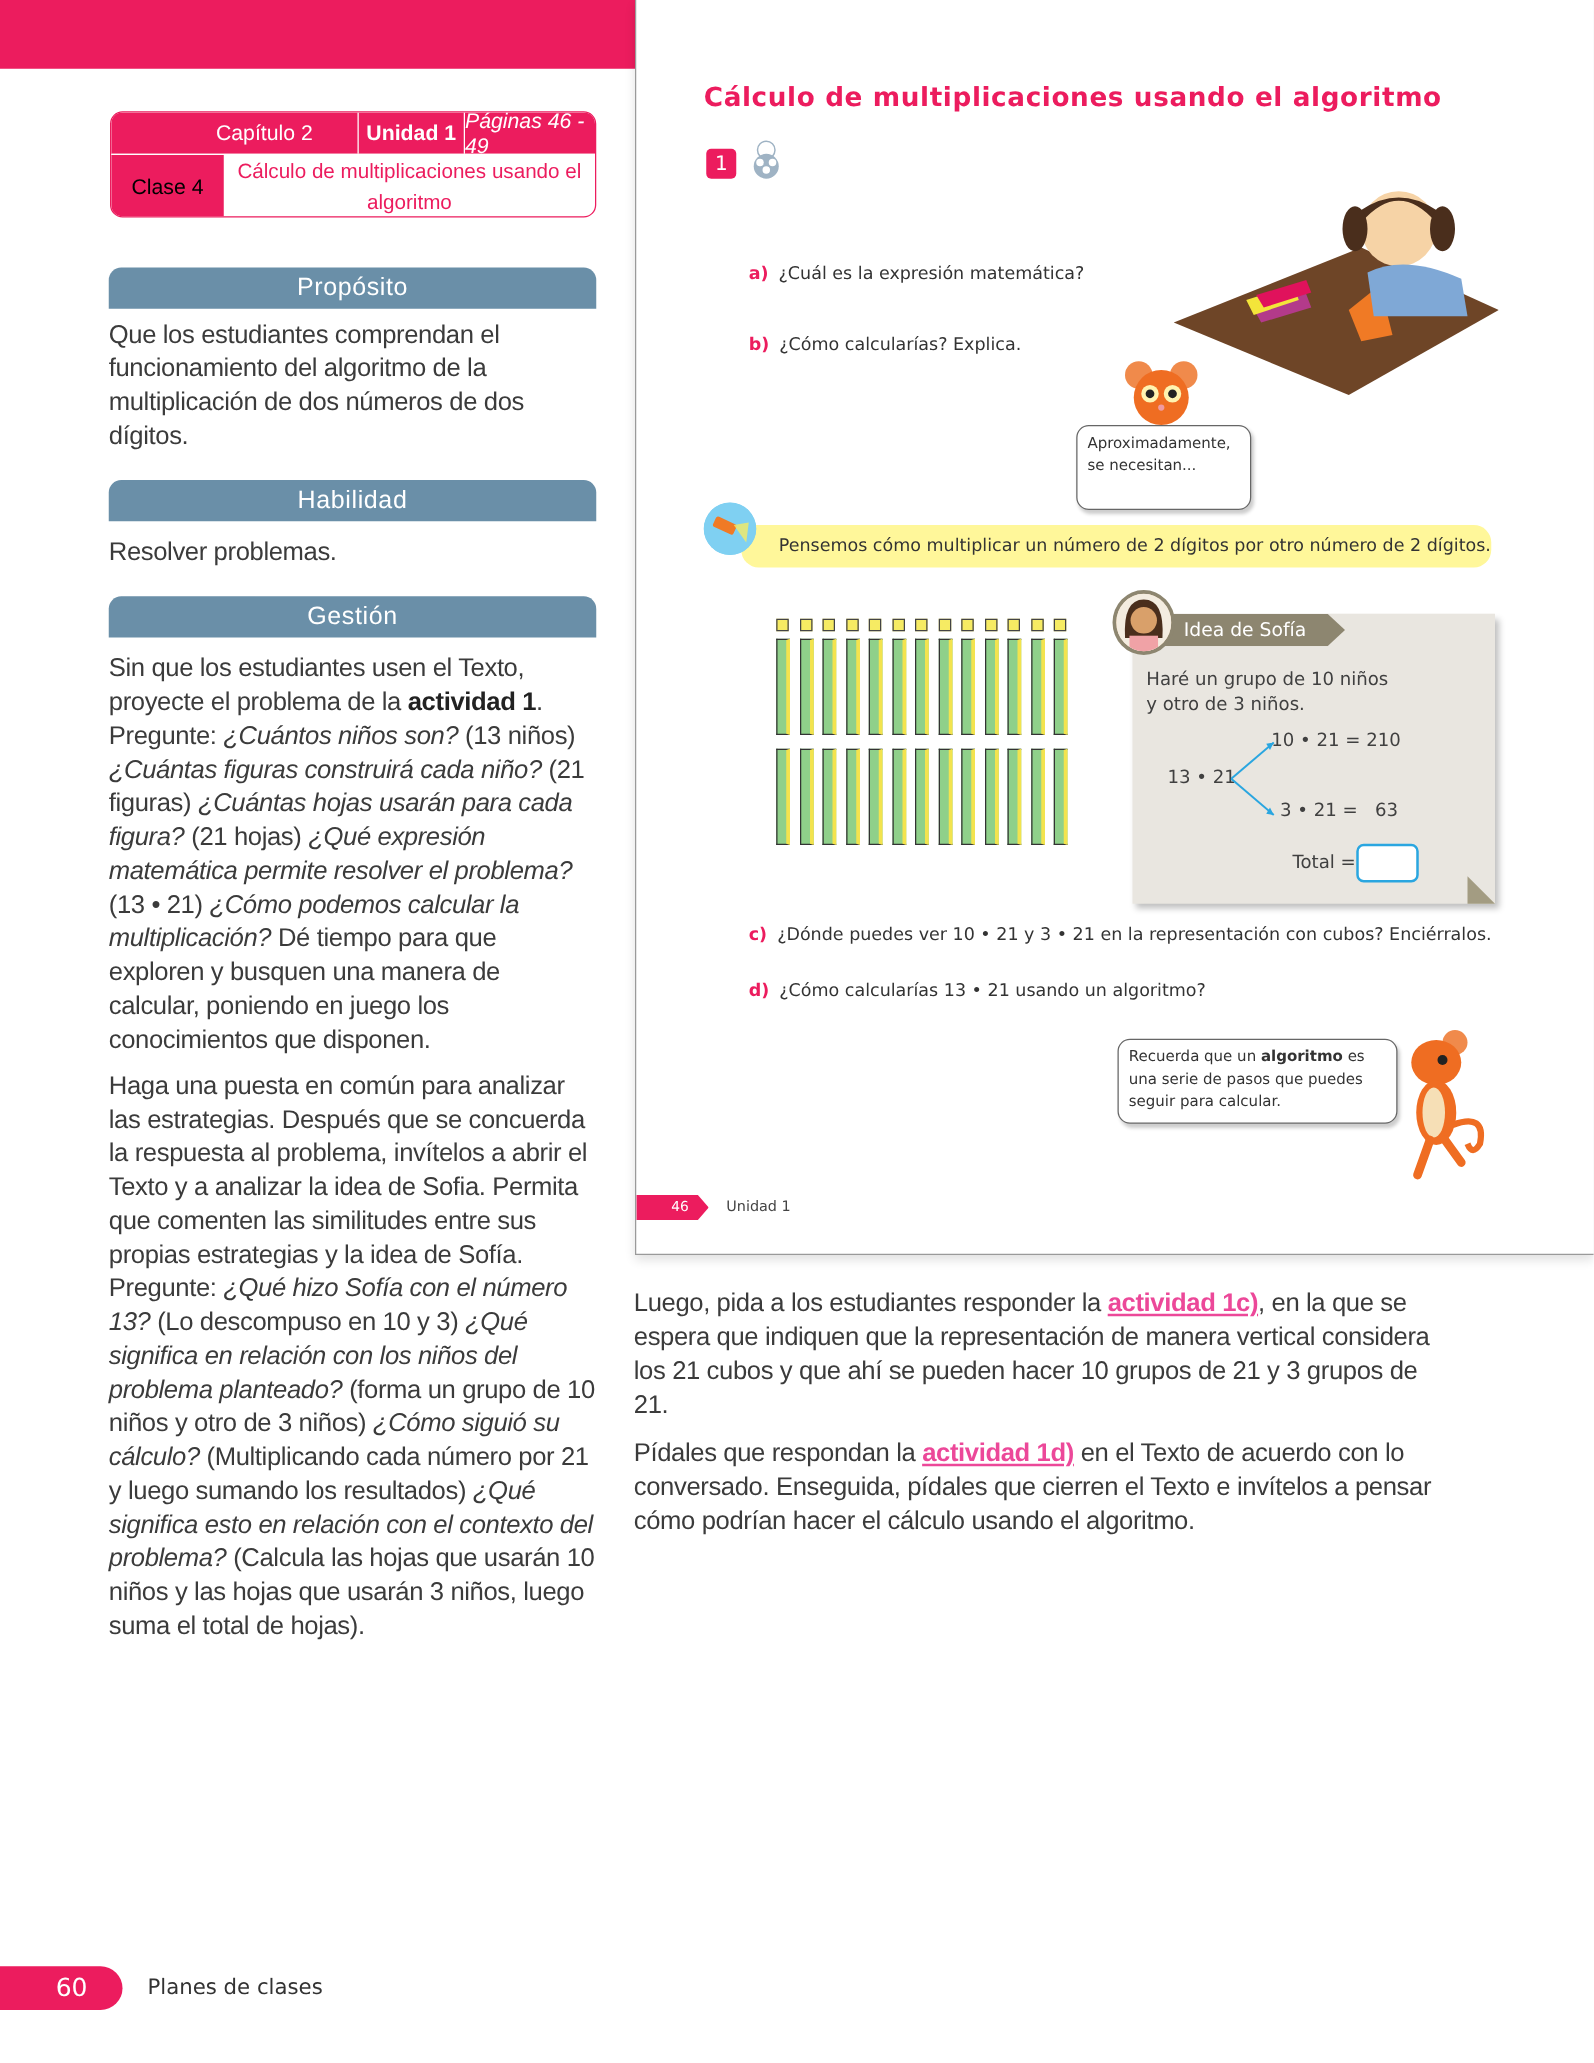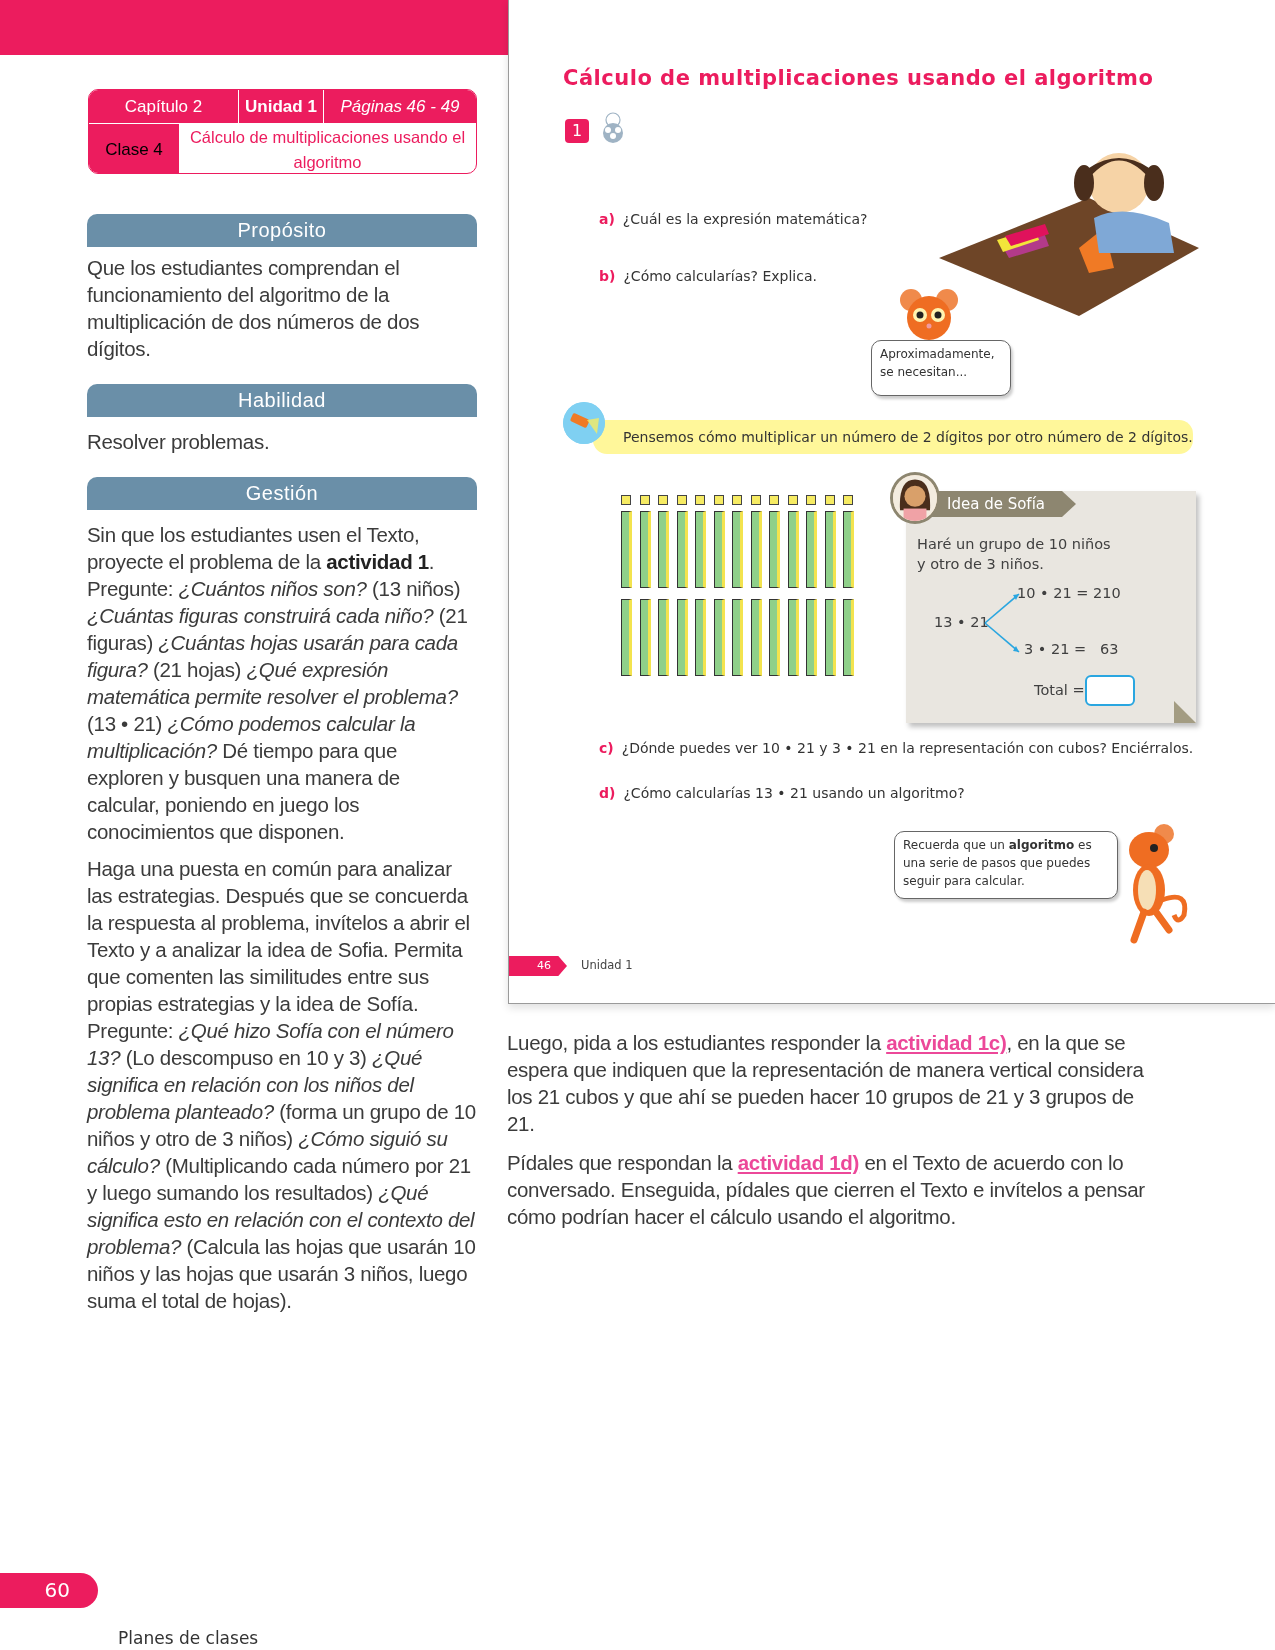--- a/index.html
+++ b/index.html
@@ -3,21 +3,21 @@
 <meta charset="utf-8">
 <style>
   * { box-sizing: border-box; margin: 0; padding: 0; }
   html, body { width: 1275px; height: 1650px; background: #fff; overflow: hidden; }
   body { position: relative; font-family: "Liberation Sans", sans-serif; color: #333; }
 
   .topbar { position: absolute; left: 0; top: 0; width: 508px; height: 55px; background: #ec1c5e; }
 
   
   .info { position: absolute; left: 88px; top: 89px; width: 389px; height: 85px; border: 1.5px solid #ec1c5e; border-radius: 10px; overflow: hidden; }
-  .info .row1 { display: flex; height: 33px; background: #ec1c5e; color: #fff; font-size: 17px; }
+  .info .row1 { display: flex; height: 33px; background: #ec1c5e; color: #fff; font-size: 17px; padding-left: 48px; }
   .info .row1 div { display: flex; align-items: center; justify-content: center; }
   .info .c1 { width: 150px; border-right: 1.5px solid #fff; }
   .info .c2 { width: 85px; border-right: 1.5px solid #fff; font-weight: bold; }
   .info .c3 { flex: 1; font-style: italic; }
   .info .row2 { display: flex; height: 52px; border-top: 1.5px solid #fff; }
   .info .clase { width: 90px; background: #ec1c5e; color: #000000; font-size: 17px; display: flex; align-items: center; justify-content: center; }
   .info .title { flex: 1; color: #ec1c5e; font-size: 16.5px; text-align: center; line-height: 25px; padding-top: 1px; }
 
   .section-head { position: absolute; left: 87px; width: 390px; height: 33px; background: #6a8fa8; color: #fff; border-radius: 10px 10px 0 0; font-size: 20px; text-align: center; line-height: 33px; letter-spacing: 0.5px; }
   .body-text { position: absolute; left: 87px; width: 390px; font-size: 20.5px; line-height: 27px; color: #3b3b3b; letter-spacing: -0.3px; }
@@ -51,21 +51,21 @@
   .total-box { position: absolute; left: 576px; top: 675px; width: 50px; height: 31px; border: 2px solid #2aa6e0; border-radius: 6px; background: #fff; }
 
   .tb-footer-num { position: absolute; left: 0; top: 956px; width: 58px; height: 20px; background: #ec1c5e; color: #fff; font-size: 11px; text-align: right; padding-right: 16px; line-height: 20px; clip-path: polygon(0 0, 85% 0, 100% 50%, 85% 100%, 0 100%); }
   .tb-footer-lbl { position: absolute; left: 72px; top: 958px; font-size: 11.5px; color: #444; }
 
   .right-text { position: absolute; left: 507px; top: 1029px; width: 640px; font-size: 20.5px; line-height: 27px; color: #3b3b3b; letter-spacing: -0.3px; }
   .right-text p { margin-bottom: 12px; }
   .right-text b { font-weight: bold; color: #ec4899; text-decoration: underline; }
 
   .footer-pill { position: absolute; left: 0; top: 1573px; width: 98px; height: 35px; background: #ec1c5e; border-radius: 0 18px 18px 0; color: #fff; font-size: 20px; text-align: right; padding-right: 28px; line-height: 35px; font-family: "DejaVu Sans", sans-serif; }
-  .footer-label { position: absolute; left: 118px; top: 1580px; font-size: 17px; color: #333; font-family: "DejaVu Sans", sans-serif; margin-top: 48px; }
+  .footer-label { position: absolute; left: 118px; top: 1580px; font-size: 17px; color: #333; font-family: "DejaVu Sans", sans-serif; }
 </style>
 </head>
 <body>
 
 <div class="topbar"></div>
 
 <div class="info">
   <div class="row1">
     <div class="c1">Capítulo 2</div>
     <div class="c2">Unidad 1</div>
@@ -123,21 +123,21 @@
   <svg style="position:absolute;left:390px;top:288px;width:60px;height:58px" viewBox="0 0 60 58">
     <circle cx="12" cy="12" r="11" fill="#f08a4b"></circle>
       <circle cx="48" cy="12" r="11" fill="#f08a4b"></circle>
     <ellipse cx="30" cy="30" rx="22" ry="22" fill="#ef6d22"></ellipse>
     <circle cx="21" cy="27" r="7" fill="#fff3b0"></circle>
       <circle cx="39" cy="27" r="7" fill="#fff3b0"></circle>
     <circle cx="21" cy="27" r="3.5" fill="#222"></circle>
       <circle cx="39" cy="27" r="3.5" fill="#222"></circle>
     <circle cx="30" cy="38" r="2.5" fill="#f09aa0"></circle>
   </svg>
-  <div class="bubble" style="left:362px;top:340px;width:140px;height:56px">
+  <div class="bubble" style="left:352px;top:340px;width:140px;height:68px">
     <div>Aproximadamente,</div>
     <div>se necesitan...</div>
   </div>
 
   <div class="hint-bar">Pensemos cómo multiplicar un número de 2 dígitos por otro número de 2 dígitos.</div>
   <svg class="flash" viewBox="0 0 42 42">
     <circle cx="21" cy="21" r="21" fill="#7fd0f2"></circle>
     <rect x="8" y="14" width="18" height="9" rx="2" fill="#f07a25" transform="rotate(25 17 18)"></rect>
     <polygon points="24,18 36,16 34,32" fill="#f6eb63" opacity="0.8"></polygon>
   </svg>

